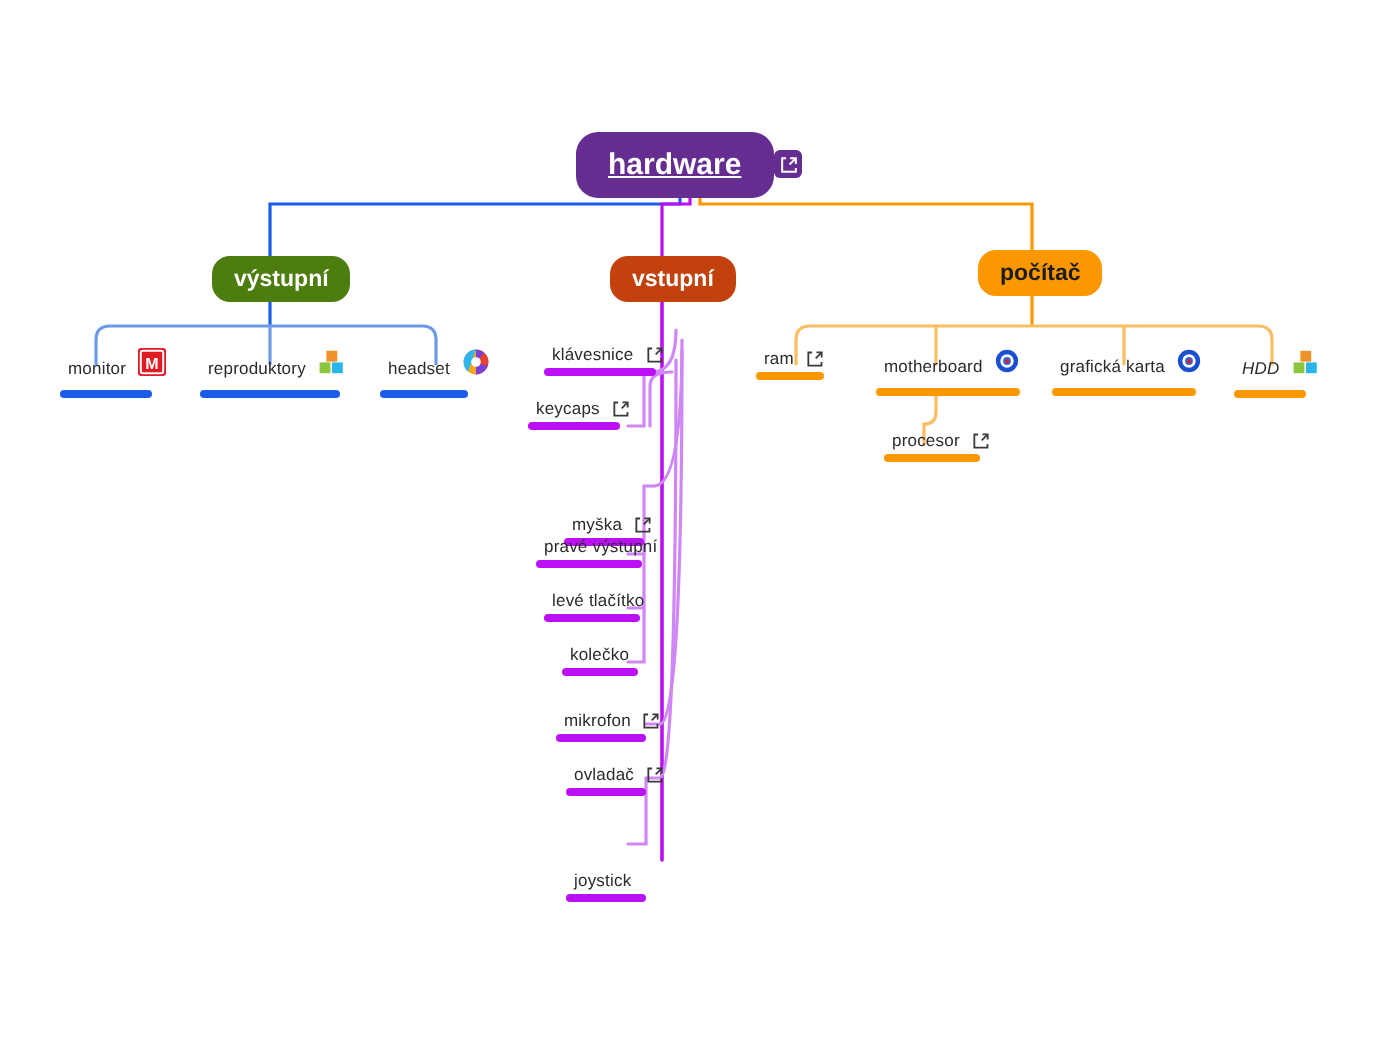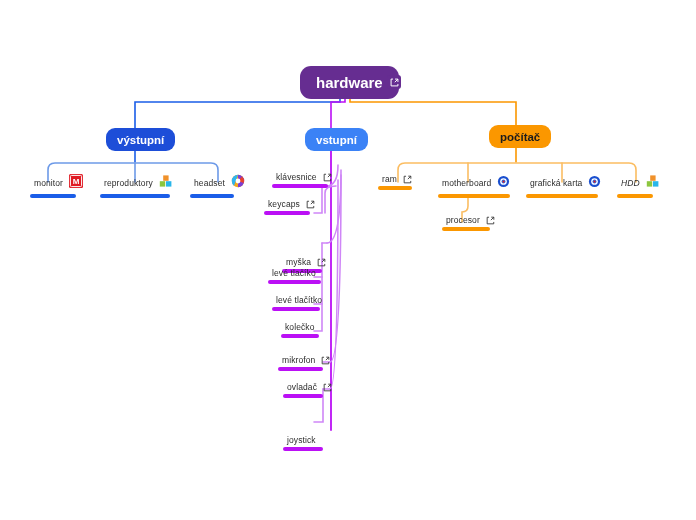--- a/index.html
+++ b/index.html
@@ -118,36 +118,36 @@
       <path d="M330 362 L323 362" stroke="#cf86f7"></path>
 
       <path d="M338 180 Q338 389 330 389" stroke="#cf86f7"></path>
       <path d="M330 389 L323 389" stroke="#cf86f7"></path>
 
       <path d="M323 389 L323 422 L314 422" stroke="#cf86f7"></path>
 
     </g>
   </svg>
 
-  <div class="pill root" style="left:300px;top:66px;background:#662d91;">
+  <div class="pill root" style="left:288px;top:66px;background:#662d91;text-decoration:underline;">
     <span>hardware</span>
   </div>
   <div class="root-ext" style="left:387px;top:75px;background:#662d91;">
     <svg width="9" height="9" viewBox="0 0 10 10" aria-hidden="true">
       <path d="M3.4 1.2H1.2v7.6h7.6V6.6" fill="none" stroke="#ffffff" stroke-width="1.1"></path>
       <path d="M5.6 1.2h3.2v3.2" fill="none" stroke="#ffffff" stroke-width="1.1"></path>
       <path d="M8.8 1.2L5.3 4.7" fill="none" stroke="#ffffff" stroke-width="1.1"></path>
     </svg>
   </div>
 
-  <div class="pill lvl1" style="left:106px;top:128px;background:#1d4ed8;">
+  <div class="pill lvl1" style="left:106px;top:128px;background:#4d7c0f;">
     <span>výstupní</span>
   </div>
 
-  <div class="pill lvl1" style="left:305px;top:128px;background:#3b82f6;">
+  <div class="pill lvl1" style="left:305px;top:128px;background:#c2410c;">
     <span>vstupní</span>
   </div>
 
   <div class="pill lvl1" style="left:489px;top:125px;background:#fb9700;color:#1c1c1c;">
     <span>počítač</span>
   </div>
 
   <div class="leaf" style="left:30px;top:174px;">
     <div class="leaf-row">
       <span class="leaf-label">monitor</span>
@@ -229,21 +229,21 @@
           <path d="M5.8 1.3h2.9v2.9" fill="none" stroke="#3a3a3a" stroke-width="1"></path>
           <path d="M8.7 1.3L5.4 4.6" fill="none" stroke="#3a3a3a" stroke-width="1"></path>
         </svg>
       </span>
     </div>
     <div class="leaf-bar" style="width:40px;background:#bb10f5;"></div>
   </div>
 
   <div class="leaf" style="left:268px;top:268px;">
     <div class="leaf-row">
-      <span class="leaf-label">levé tlačíko</span>
+      <span class="leaf-label">pravé výstupní</span>
     </div>
     <div class="leaf-bar" style="width:53px;background:#bb10f5;"></div>
   </div>
 
   <div class="leaf" style="left:272px;top:295px;justify-content:space-between;">
     <div class="leaf-row">
       <span class="leaf-label">levé tlačítko</span>
     </div>
     <div class="leaf-bar" style="width:48px;background:#bb10f5;"></div>
   </div>

